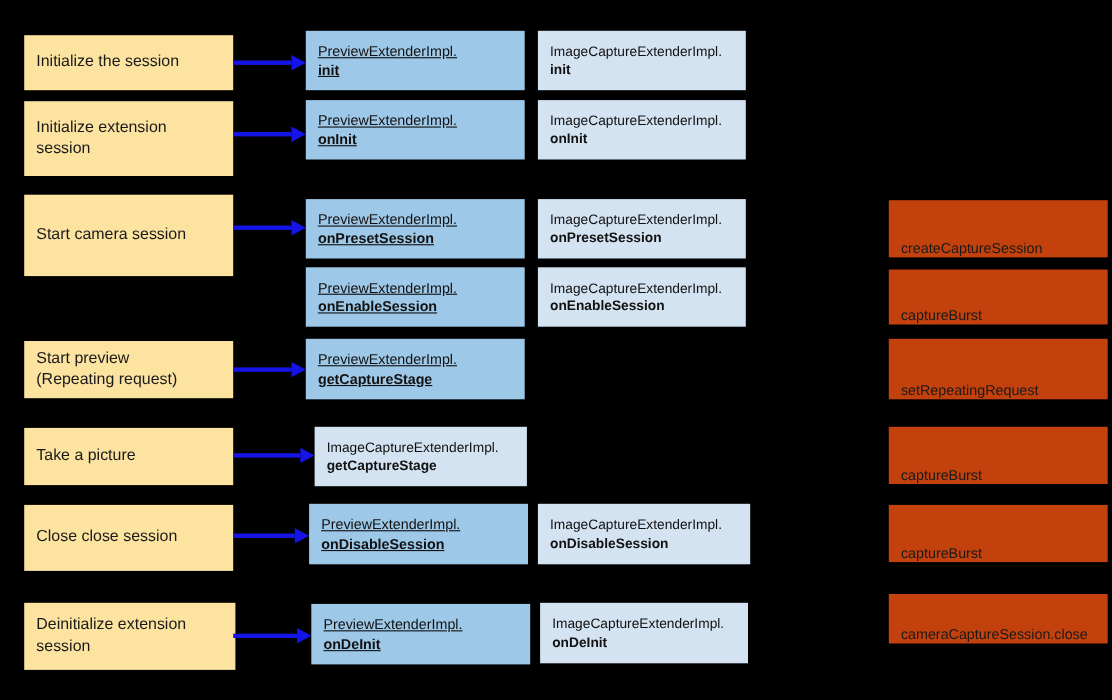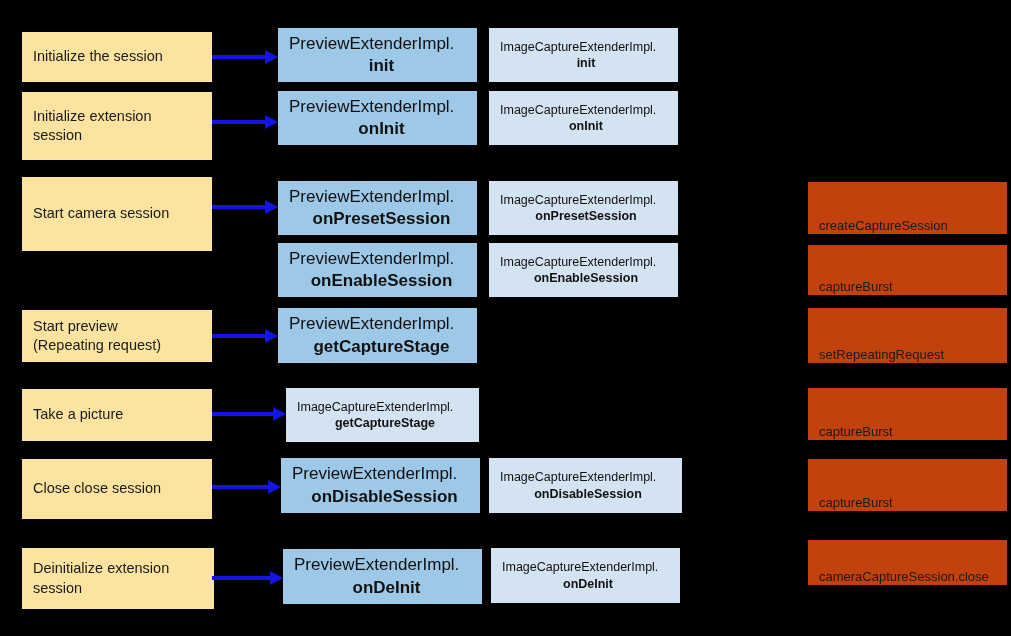--- a/index.html
+++ b/index.html
@@ -32,23 +32,24 @@
     background: #FCE3A0;
     color: #1a1a1a;
     font-size: 14.5px;
     padding-left: 11px;
     padding-right: 6px;
   }
   
   .preview {
     background: #9EC8E8;
     color: #111111;
-    font-size: 17px;
+    font-size: 13px;
     padding-left: 11px;
     padding-right: 3px;
+    text-decoration: underline;
   }
   
   .imagecapture {
     background: #D4E3F2;
     color: #111111;
     font-size: 12.5px;
     padding-left: 11px;
     padding-right: 6px;
   }
   
@@ -58,21 +59,20 @@
     font-size: 13px;
     padding-left: 11px;
     padding-right: 6px;
     justify-content: flex-end;
   }
   .cls {
     font-weight: normal;
   }
   .mth {
     font-weight: bold;
-    text-align: center;
   }
   
   .arrow {
     position: absolute;
     height: 0;
   }
   .arrow .shaft {
     position: absolute;
     left: 0;
     top: -2px;

